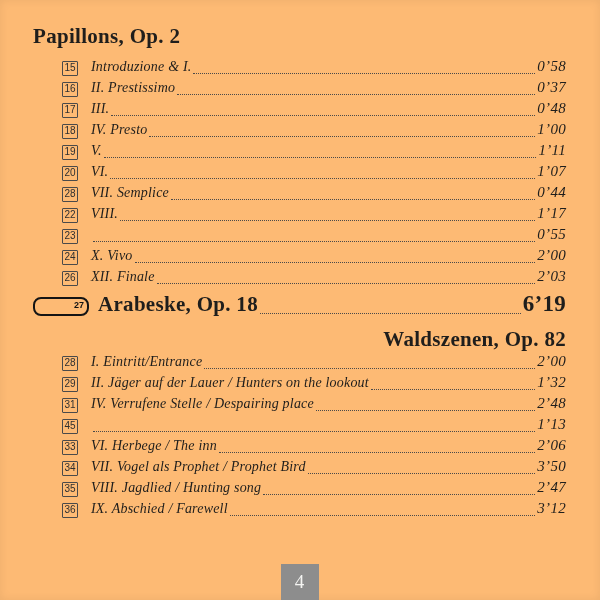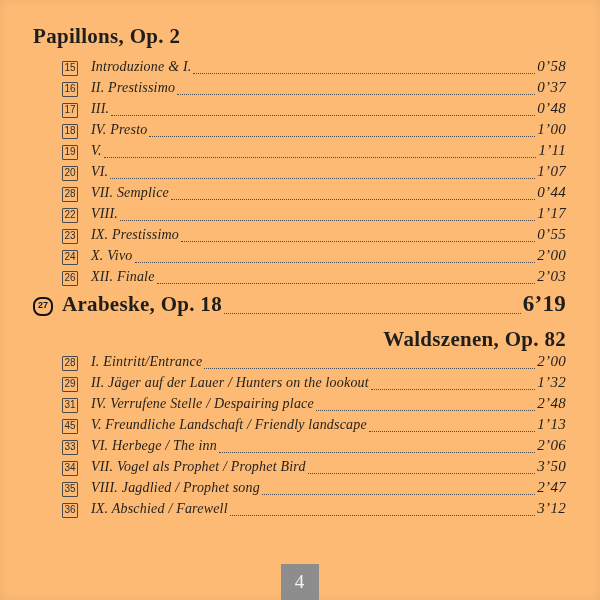--- a/index.html
+++ b/index.html
@@ -29,21 +29,21 @@
   .row .title{font-style:italic;font-size:14px;white-space:nowrap;letter-spacing:.2px;}
   .row .leader{
     flex:1;min-width:8px;align-self:flex-end;
     border-bottom:1px dotted var(--leader,#4a4a4a);
     margin:0 2px 5px 2px;
   }
   .row .dur{flex:none;font-style:italic;font-size:15px;letter-spacing:.3px;}
   .row.opus{height:30px;padding-left:0;margin:2px 0;}
   .row.opus .tracknum{
     width:16px;height:15px;border:2px solid #141414;border-radius:8px;
-    font-size:9px;font-weight:700;line-height:12px;color:#111;margin-right:9px;
+    font-size:9px;font-weight:700;line-height:12px;color:#111;margin-right:9px;padding-left:36px;
   }
   .row.opus .title{font-style:normal;font-weight:700;font-size:21px;letter-spacing:.3px;}
   .row.opus .dur{font-style:normal;font-weight:700;font-size:23px;}
   .row.opus .leader{margin-bottom:7px;}
   .footer{margin-top:auto;display:flex;justify-content:center;}
   .pagebox{
     width:38px;height:36px;background:var(--box-gray,#8d8d8d);
     color:#f4f4f2;display:flex;align-items:center;justify-content:center;
     font-size:19px;
   }
@@ -97,21 +97,20 @@
         <span class="dur">0’44</span>
       </div>
       <div class="row">
         <span class="tracknum">22</span>
         <span class="title">VIII.</span>
         <span class="leader"></span>
         <span class="dur">1’17</span>
       </div>
       <div class="row">
         <span class="tracknum">23</span>
-        <span class="title">IX. Prestissimo</span>
         <span class="leader"></span>
         <span class="dur">0’55</span>
       </div>
       <div class="row">
         <span class="tracknum">24</span>
         <span class="title">X. Vivo</span>
         <span class="leader"></span>
         <span class="dur">2’00</span>
       </div>
       <div class="row">
@@ -140,39 +139,38 @@
         <span class="dur">1’32</span>
       </div>
       <div class="row">
         <span class="tracknum">31</span>
         <span class="title">IV. Verrufene Stelle / Despairing place</span>
         <span class="leader"></span>
         <span class="dur">2’48</span>
       </div>
       <div class="row">
         <span class="tracknum">45</span>
-        <span class="title">V. Freundliche Landschaft / Friendly landscape</span>
         <span class="leader"></span>
         <span class="dur">1’13</span>
       </div>
       <div class="row">
         <span class="tracknum">33</span>
         <span class="title">VI. Herbege / The inn</span>
         <span class="leader"></span>
         <span class="dur">2’06</span>
       </div>
       <div class="row">
         <span class="tracknum">34</span>
         <span class="title">VII. Vogel als Prophet / Prophet Bird</span>
         <span class="leader"></span>
         <span class="dur">3’50</span>
       </div>
       <div class="row">
         <span class="tracknum">35</span>
-        <span class="title">VIII. Jagdlied / Prophet song</span>
+        <span class="title">VIII. Jagdlied / Hunting song</span>
         <span class="leader"></span>
         <span class="dur">2’47</span>
       </div>
       <div class="row">
         <span class="tracknum">36</span>
         <span class="title">IX. Abschied / Farewell</span>
         <span class="leader"></span>
         <span class="dur">3’12</span>
       </div>
     </div>

